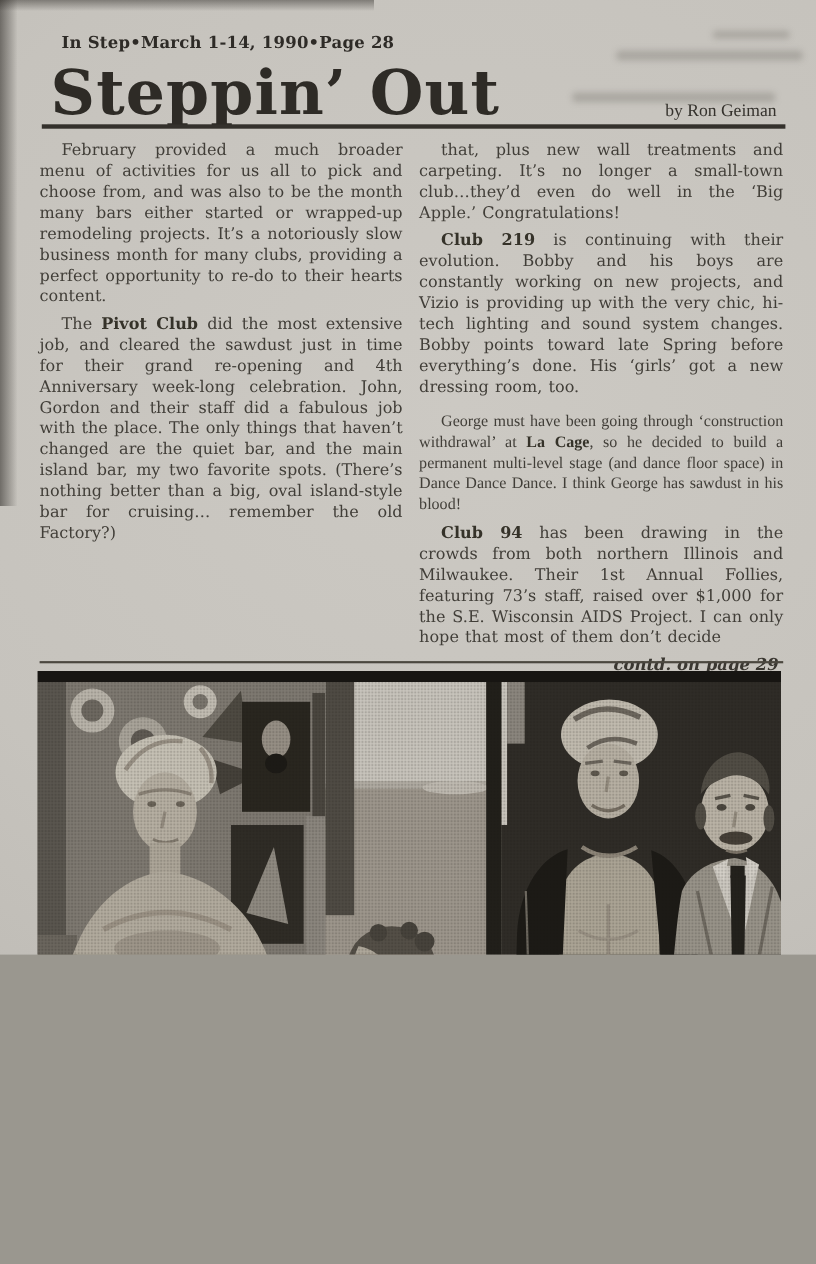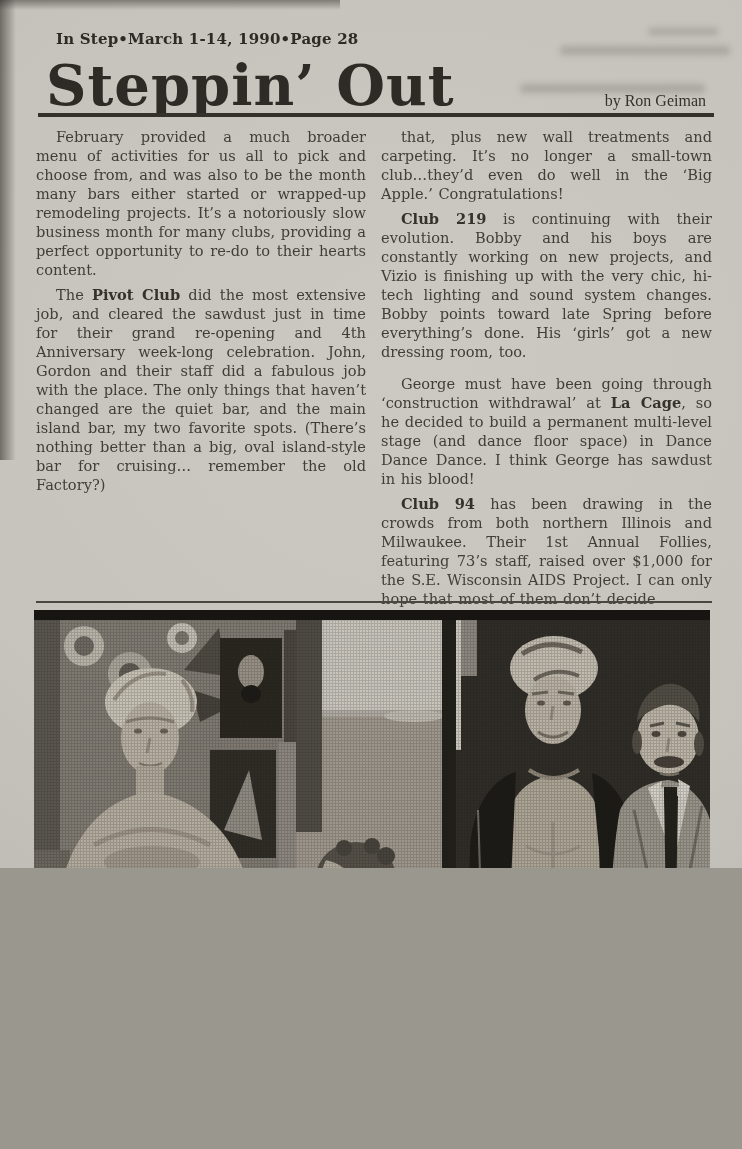--- a/index.html
+++ b/index.html
@@ -23,21 +23,21 @@
     color:#2e2b26;letter-spacing:1px;}
   .byline{position:absolute;right:36px;top:92px;font-size:16px;color:#35322d;font-family:Liberation Serif, serif;}
   .rule-top{position:absolute;left:38px;top:113px;width:676px;height:4px;background:#34312c;}
 
   .col{position:absolute;top:127px;font-size:14.6px;line-height:19px;text-align:justify;
     color:#413e38;}
   .col-left{left:36px;width:330px;}
   .col-right{left:381px;width:331px;}
   .col p{margin:0 0 6px 0;text-indent:20px;word-spacing:1px;}
   .col p b{font-weight:bold;color:#353229;}
-  .col-right p:nth-of-type(3){margin-top:13px;}
+  .col-right p:nth-of-type(3){margin-top:13px;font-family:Liberation Serif, serif;}
   .continued{text-align:right;font-weight:bold;font-style:italic;font-size:15px;
     padding-right:4px;color:#3a3731;}
 
   .rule-bottom{position:absolute;left:36px;top:601px;width:676px;height:2px;background:#4b473f;}
 
   .photo{position:absolute;left:34px;top:610px;width:676px;height:466px;}
   .photo svg{position:absolute;left:0;top:0;}
   .halftone{position:absolute;left:0;top:0;width:676px;height:466px;pointer-events:none;
     background-image:radial-gradient(rgba(24,21,17,.17) 1px, rgba(0,0,0,0) 1.25px);
     background-size:3px 3px;}
@@ -65,21 +65,21 @@
   <div class="byline">by Ron Geiman</div>
   <div class="rule-top"></div>
 
   <div class="col col-left">
     <p><span>February provided a much broader menu of activities for us all to pick and choose from, and was also to be the month many bars either started or wrapped-up remodeling projects. It’s a notoriously slow business month for many clubs, providing a perfect opportunity to re-do to their hearts content.</span></p>
     <p><span>The </span><b>Pivot Club</b><span> did the most extensive job, and cleared the sawdust just in time for their grand re-opening and 4th Anniversary week-long celebration. John, Gordon and their staff did a fabulous job with the place. The only things that haven’t changed are the quiet bar, and the main island bar, my two favorite spots. (There’s nothing better than a big, oval island-style bar for cruising… remember the old Factory?)</span></p>
   </div>
 
   <div class="col col-right">
     <p><span>that, plus new wall treatments and carpeting. It’s no longer a small-town club…they’d even do well in the ‘Big Apple.’ Congratulations!</span></p>
-    <p><b>Club 219</b><span> is continuing with their evolution. Bobby and his boys are constantly working on new projects, and Vizio is finishing up with the very chic, hi-tech lighting and sound system changes. Bobby points toward late Spring before everything’s done. His ‘girls’ got a new dressing room, too.</span></p>
+    <p><b>Club 219</b><span> is continuing with their evolution. Bobby and his boys are constantly working on new projects, and Vizio is providing up with the very chic, hi-tech lighting and sound system changes. Bobby points toward late Spring before everything’s done. His ‘girls’ got a new dressing room, too.</span></p>
     <p><span>George must have been going through ‘construction withdrawal’ at </span><b>La Cage</b><span>, so he decided to build a permanent multi-level stage (and dance floor space) in Dance Dance Dance. I think George has sawdust in his blood!</span></p>
     <p><b>Club 94</b><span> has been drawing in the crowds from both northern Illinois and Milwaukee. Their 1st Annual Follies, featuring 73’s staff, raised over $1,000 for the S.E. Wisconsin AIDS Project. I can only hope that most of them don’t decide</span></p>
     <div class="continued">contd. on page 29</div>
   </div>
 
   <div class="rule-bottom"></div>
 
   <figure class="photo" style="margin:0;">
     <svg width="676" height="466" viewBox="0 0 676 466" role="img">
       <rect width="676" height="466" fill="#8b867d"></rect>

